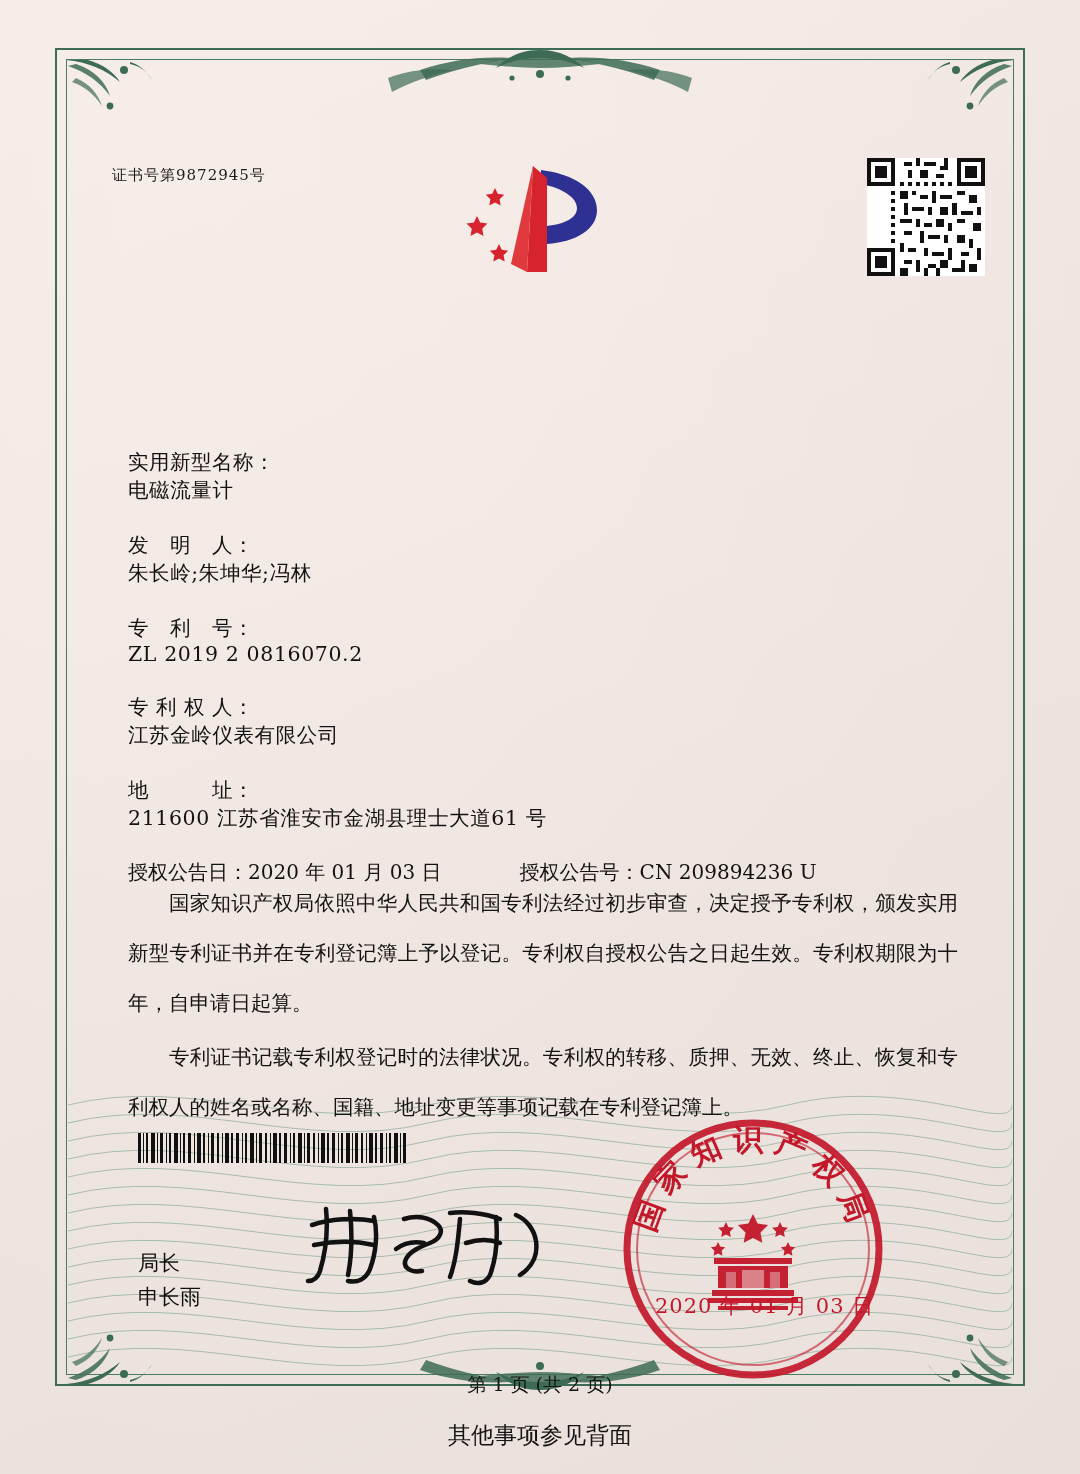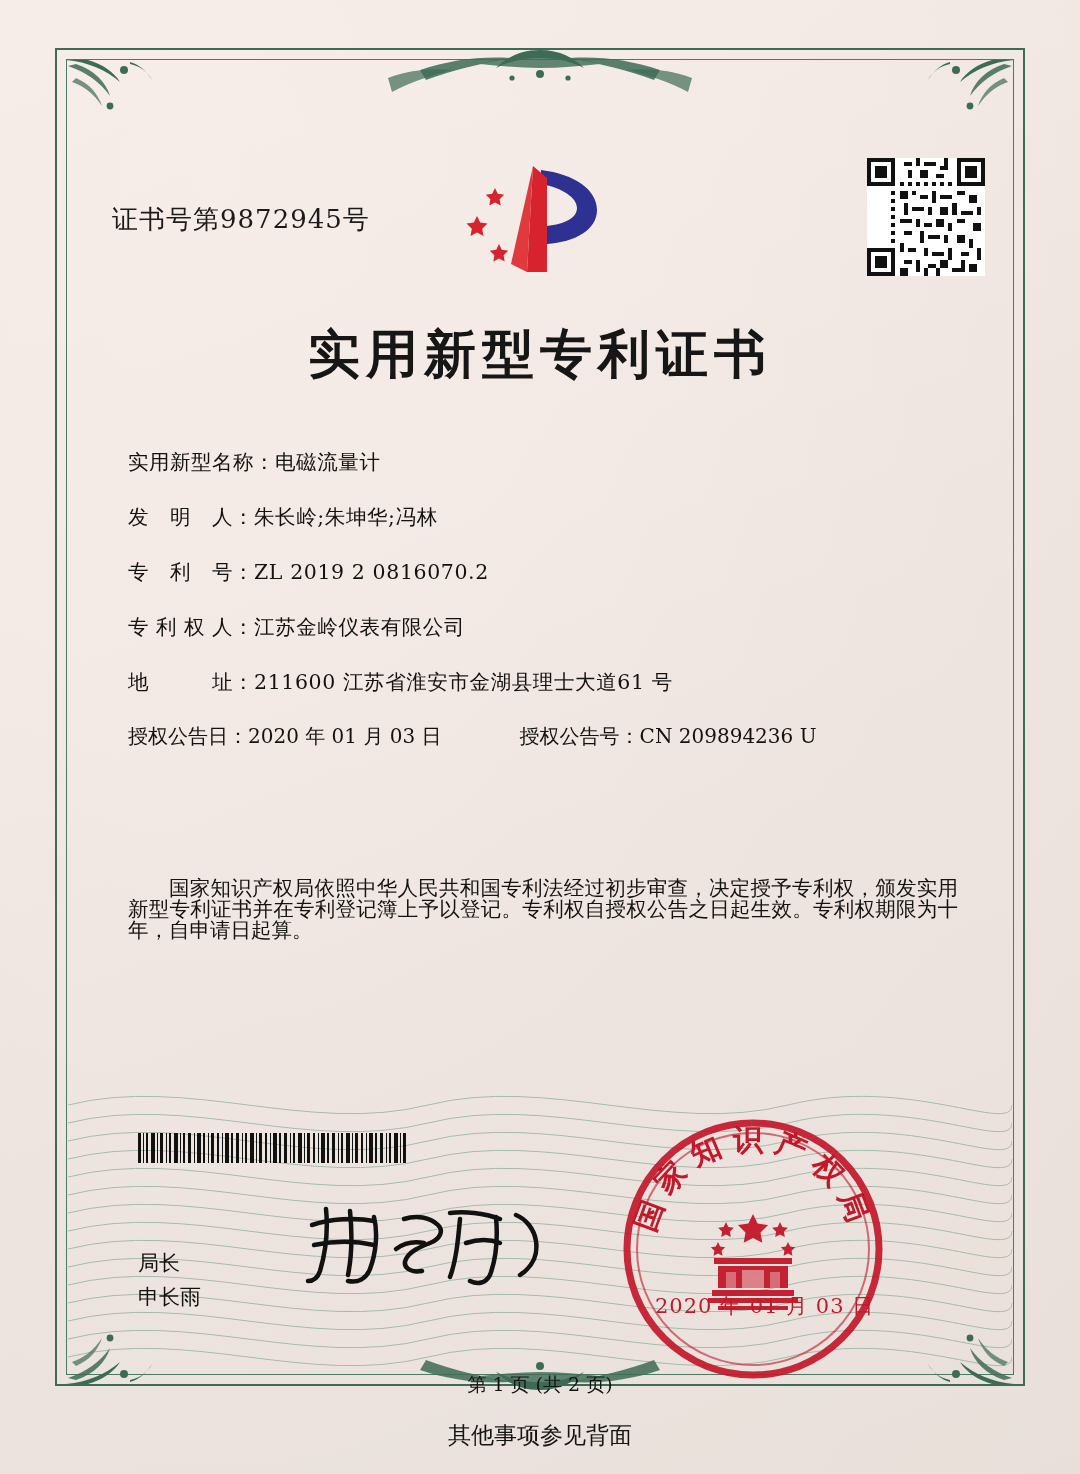--- a/index.html
+++ b/index.html
@@ -79,25 +79,24 @@
     height: 300px;
     overflow: hidden;
     opacity: 0.55;
   }
   .wave-band svg { display:block; width: 100%; height: 100%; }
 
   
   .cert-no {
     position: absolute;
     left: 112px; top: 166px;
-    font-size: 26px;
+    font-size: 15px;
     color: #1b1b1b;
     letter-spacing: 1px;
     font-family: "DejaVu Serif", "Liberation Serif", serif;
-    margin-top: 36px;
   }
   .logo {
     position: absolute;
     left: 455px; top: 160px;
     width: 170px; height: 120px;
   }
   .logo svg { width:100%; height:100%; display:block; }
   .qr {
     position: absolute;
     right: 95px; top: 158px;
@@ -125,20 +124,21 @@
     top: 448px;
     width: 830px;
   }
   .row {
     display: flex;
     align-items: baseline;
     margin-bottom: 27px;
     font-size: 20.5px;
     color: #121212;
     font-family: "DejaVu Serif", "Liberation Serif", serif;
+    flex-direction: column;
   }
   .row .label {
     white-space: pre;
     letter-spacing: 0.5px;
   }
   .row .value {
     letter-spacing: 0.6px;
   }
   .row-two {
     display: flex;
@@ -150,21 +150,21 @@
   }
   .row-two .seg2 { margin-left: 78px; }
 
   
   .paras {
     position: absolute;
     left: 128px;
     top: 878px;
     width: 830px;
     font-size: 20.5px;
-    line-height: 21px;
+    line-height: 50px;
     color: #131313;
     font-family: "DejaVu Serif", "Liberation Serif", serif;
   }
   .para { text-indent: 2em; margin: 0 0 4px 0; text-align: justify; }
 
   
   .barcode {
     position: absolute;
     left: 138px;
     top: 1133px;
@@ -444,21 +444,20 @@
         <rect x="21" y="27" width="3" height="1"></rect>
           <rect x="25" y="26" width="2" height="2"></rect>
         <rect x="8" y="27" width="2" height="2"></rect>
           <rect x="14" y="27" width="1" height="2"></rect>
         <rect x="17" y="27" width="1" height="2"></rect>
           <rect x="23" y="25" width="1" height="2"></rect>
       </g>
     </svg>
   </div>
 
-  <div class="title">实用新型专利证书</div>
 
   <div class="fields">
     <div class="row">
       <span class="label">实用新型名称：</span>
       <span class="value">电磁流量计</span>
     </div>
     <div class="row">
       <span class="label">发　明　人：</span>
       <span class="value">朱长岭;朱坤华;冯林</span>
     </div>
@@ -477,20 +476,21 @@
     <div class="row-two">
       <span>授权公告日：</span>
       <span>2020 年 01 月 03 日</span>
       <span class="seg2">授权公告号：</span>
       <span>CN 209894236 U</span>
     </div>
   </div>
 
   <div class="paras">
     <p class="para">国家知识产权局依照中华人民共和国专利法经过初步审查，决定授予专利权，颁发实用新型专利证书并在专利登记簿上予以登记。专利权自授权公告之日起生效。专利权期限为十年，自申请日起算。</p>
+    <p class="para">专利证书记载专利权登记时的法律状况。专利权的转移、质押、无效、终止、恢复和专利权人的姓名或名称、国籍、地址变更等事项记载在专利登记簿上。</p>
   </div>
 
   <div class="barcode">
     <svg viewBox="0 0 272 30" shape-rendering="crispEdges">
       <rect width="272" height="30" fill="none"></rect>
       <g fill="#111">
         <rect x="0" y="0" width="3" height="30"></rect>
           <rect x="5" y="0" width="1" height="30"></rect>
         <rect x="8" y="0" width="2" height="30"></rect>
           <rect x="13" y="0" width="4" height="30"></rect>

